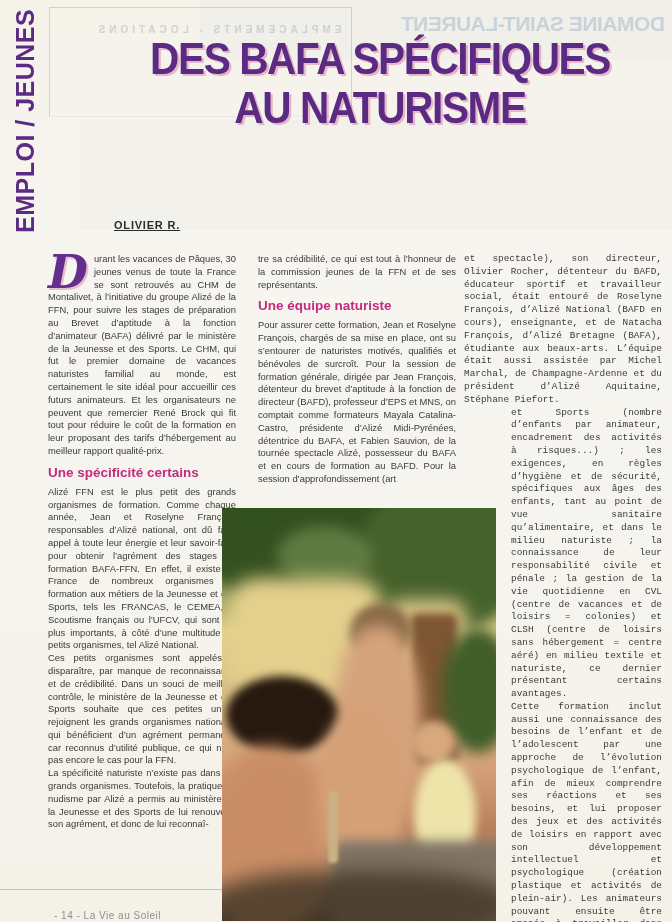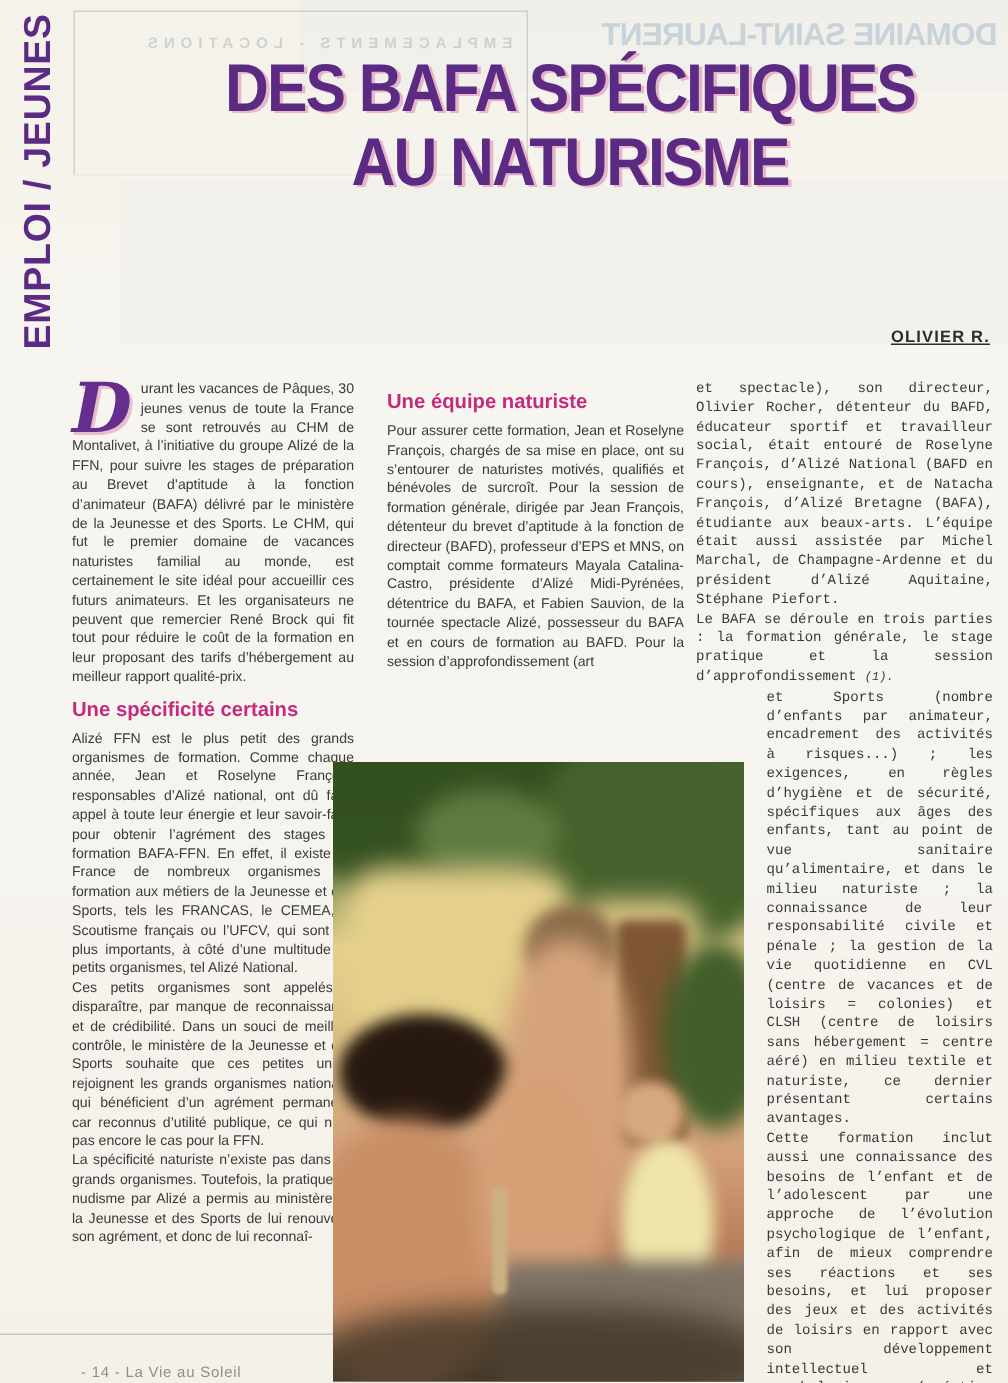--- a/index.html
+++ b/index.html
@@ -31,21 +31,21 @@
     color:var(--c_purple);letter-spacing:.5px;}
 
   .title{position:absolute;left:100px;top:34px;width:560px;margin:0;text-align:center;
     font-size:45px;line-height:49px;font-weight:700;color:var(--c_purple);
     letter-spacing:-1.5px;transform:scaleX(.9);transform-origin:50% 0;
     text-shadow:2.5px 1.5px 0 rgba(198,42,120,.30);}
   .title .tl{display:block;}
 
   .intro{position:absolute;left:114px;top:148px;width:546px;margin:0;
     font-size:14.3px;line-height:20.5px;color:#222;text-align:justify;}
-  .byline{position:absolute;left:114px;top:219px;width:546px;text-align:right;
+  .byline{position:absolute;left:114px;top:219px;width:546px;text-align:left;
     font-size:11px;font-weight:700;letter-spacing:.8px;color:#2c2c2c;
     text-decoration:underline;}
 
   .col{position:absolute;top:253px;font-size:9.4px;line-height:12.8px;
     color:var(--c_text);text-align:justify;hyphens:auto;}
   .col1{left:48px;width:188px;}
   .col2{left:258px;width:198px;}
   .col3{left:464px;width:198px;font-family:Liberation Mono, monospace;}
   .p{margin:0;}
   .h{margin:7px 0 6px;text-align:left;font-size:13.5px;line-height:15px;
@@ -105,27 +105,27 @@
 
   <div class="col col1">
     <p class="p"><span class="dropcap">D</span><span>urant les vacances de Pâques, 30 jeunes venus de toute la France se sont retrouvés au CHM de Montalivet, à l’initiative du groupe Alizé de la FFN, pour suivre les stages de préparation au Brevet d’aptitude à la fonction d’animateur (BAFA) délivré par le ministère de la Jeunesse et des Sports. Le CHM, qui fut le premier domaine de vacances naturistes familial au monde, est certainement le site idéal pour accueillir ces futurs animateurs. Et les organisateurs ne peuvent que remercier René Brock qui fit tout pour réduire le coût de la formation en leur proposant des tarifs d’hébergement au meilleur rapport qualité-prix.</span></p>
     <h2 class="h">Une spécificité certains</h2>
     <p class="p">Alizé FFN est le plus petit des grands organismes de formation. Comme chaque année, Jean et Roselyne François, responsables d’Alizé national, ont dû faire appel à toute leur énergie et leur savoir-faire pour obtenir l’agrément des stages de formation BAFA-FFN. En effet, il existe en France de nombreux organismes de formation aux métiers de la Jeunesse et des Sports, tels les FRANCAS, le CEMEA, le Scoutisme français ou l’UFCV, qui sont les plus importants, à côté d’une multitude de petits organismes, tel Alizé National.</p>
     <p class="p">Ces petits organismes sont appelés à disparaître, par manque de reconnaissance et de crédibilité. Dans un souci de meilleur contrôle, le ministère de la Jeunesse et des Sports souhaite que ces petites unités rejoignent les grands organismes nationaux qui bénéficient d’un agrément permanent, car reconnus d’utilité publique, ce qui n’est pas encore le cas pour la FFN.</p>
     <p class="p">La spécificité naturiste n’existe pas dans les grands organismes. Toutefois, la pratique du nudisme par Alizé a permis au ministère de la Jeunesse et des Sports de lui renouveler son agrément, et donc de lui reconnaî-</p>
   </div>
 
   <div class="col col2">
+    <p class="p">tre sa crédibilité, ce qui est tout à l’honneur de la commission jeunes de la FFN et de ses représentants.</p>
     <h2 class="h">Une équipe naturiste</h2>
     <p class="p">Pour assurer cette formation, Jean et Roselyne François, chargés de sa mise en place, ont su s’entourer de naturistes motivés, qualifiés et bénévoles de surcroît. Pour la session de formation générale, dirigée par Jean François, détenteur du brevet d’aptitude à la fonction de directeur (BAFD), professeur d’EPS et MNS, on comptait comme formateurs Mayala Catalina-Castro, présidente d’Alizé Midi-Pyrénées, détentrice du BAFA, et Fabien Sauvion, de la tournée spectacle Alizé, possesseur du BAFA et en cours de formation au BAFD. Pour la session d’approfondissement (art</p>
   </div>
 
   <div class="col col3">
     <p class="p">et spectacle), son directeur, Olivier Rocher, détenteur du BAFD, éducateur sportif et travailleur social, était entouré de Roselyne François, d’Alizé National (BAFD en cours), enseignante, et de Natacha François, d’Alizé Bretagne (BAFA), étudiante aux beaux-arts. L’équipe était aussi assistée par Michel Marchal, de Champagne-Ardenne et du président d’Alizé Aquitaine, Stéphane Piefort.</p>
-    <p class="p"><span>Le BAFA se déroule en trois parties : la formation générale, le stage pratique et la session d’approfondissement</span> <span class="fn">(1).</span></p>
     <p class="p wrapped">et Sports (nombre d’enfants par animateur, encadrement des activités à risques...) ; les exigences, en règles d’hygiène et de sécurité, spécifiques aux âges des enfants, tant au point de vue sanitaire qu’alimentaire, et dans le milieu naturiste ; la connaissance de leur responsabilité civile et pénale ; la gestion de la vie quotidienne en CVL (centre de vacances et de loisirs = colonies) et CLSH (centre de loisirs sans hébergement = centre aéré) en milieu textile et naturiste, ce dernier présentant certains avantages.</p>
     <p class="p wrapped">Cette formation inclut aussi une connaissance des besoins de l’enfant et de l’adolescent par une approche de l’évolution psychologique de l’enfant, afin de mieux comprendre ses réactions et ses besoins, et lui proposer des jeux et des activités de loisirs en rapport avec son développement intellectuel et psychologique (création plastique et activités de plein-air). Les animateurs pouvant ensuite être amenés à travailler dans le milieu textile ou naturiste, voient les avantages et la liberté d’expres-</p>
   </div>
 
   <div class="photo" aria-label="Photo extérieure sous les arbres au CHM de Montalivet">
     <div class="ph ph-arm"></div>
     <div class="ph ph-canopy"></div>
     <div class="ph ph-canopy2"></div>
     <div class="ph ph-leaflight"></div>
     <div class="ph ph-wall"></div>

